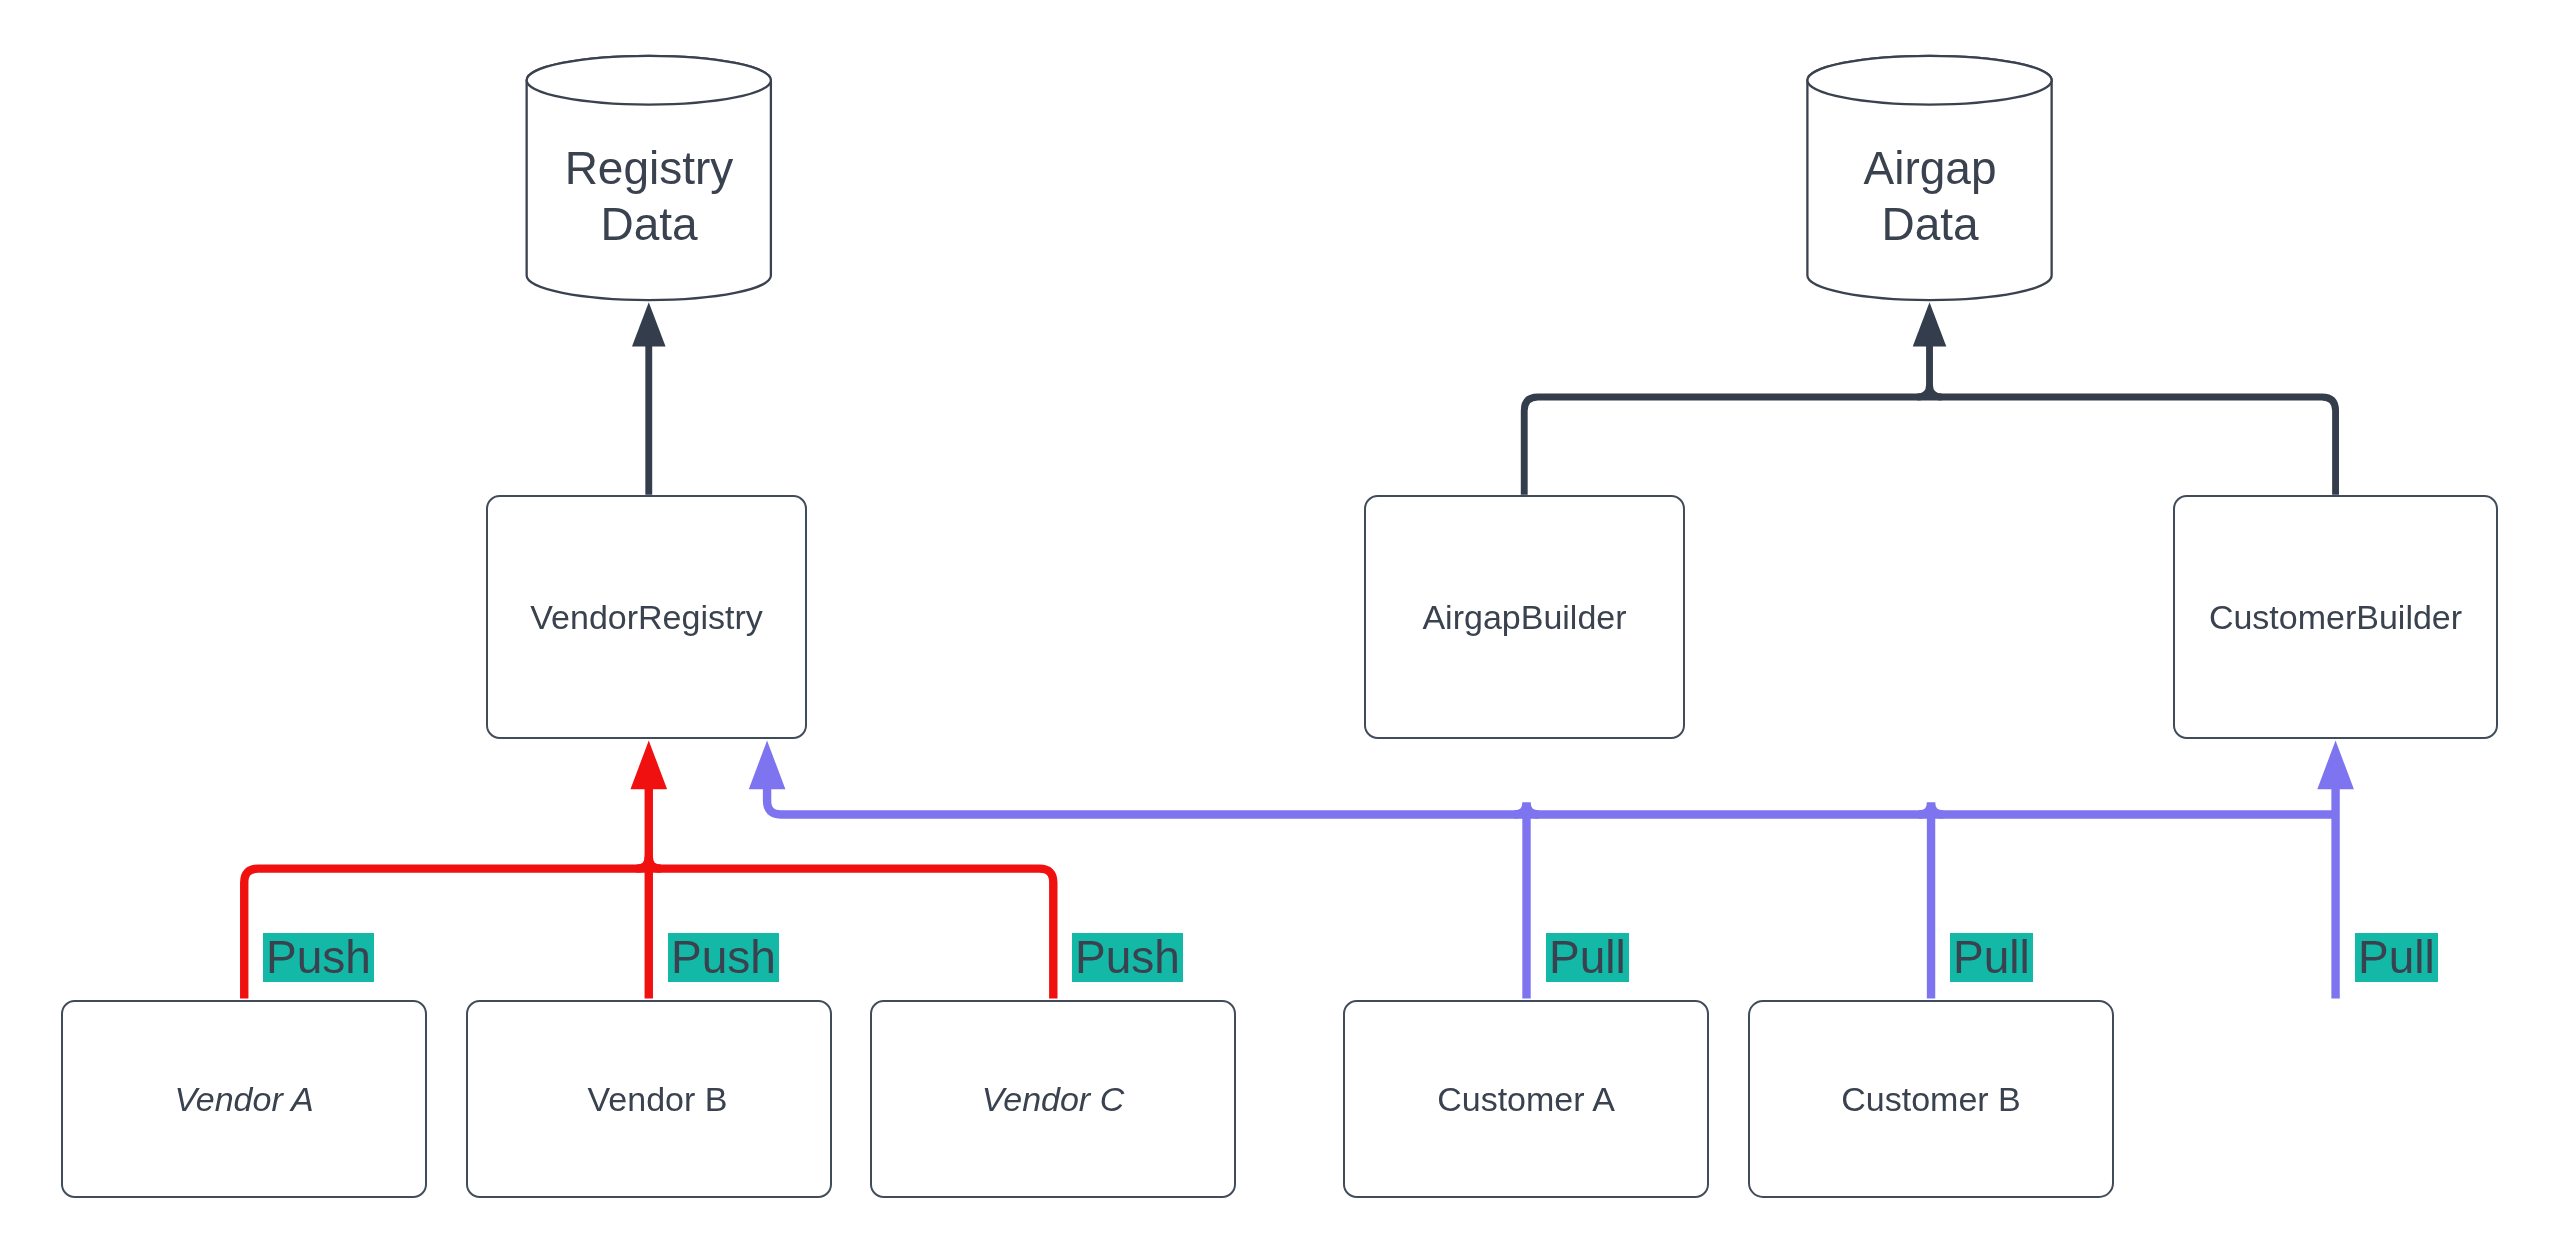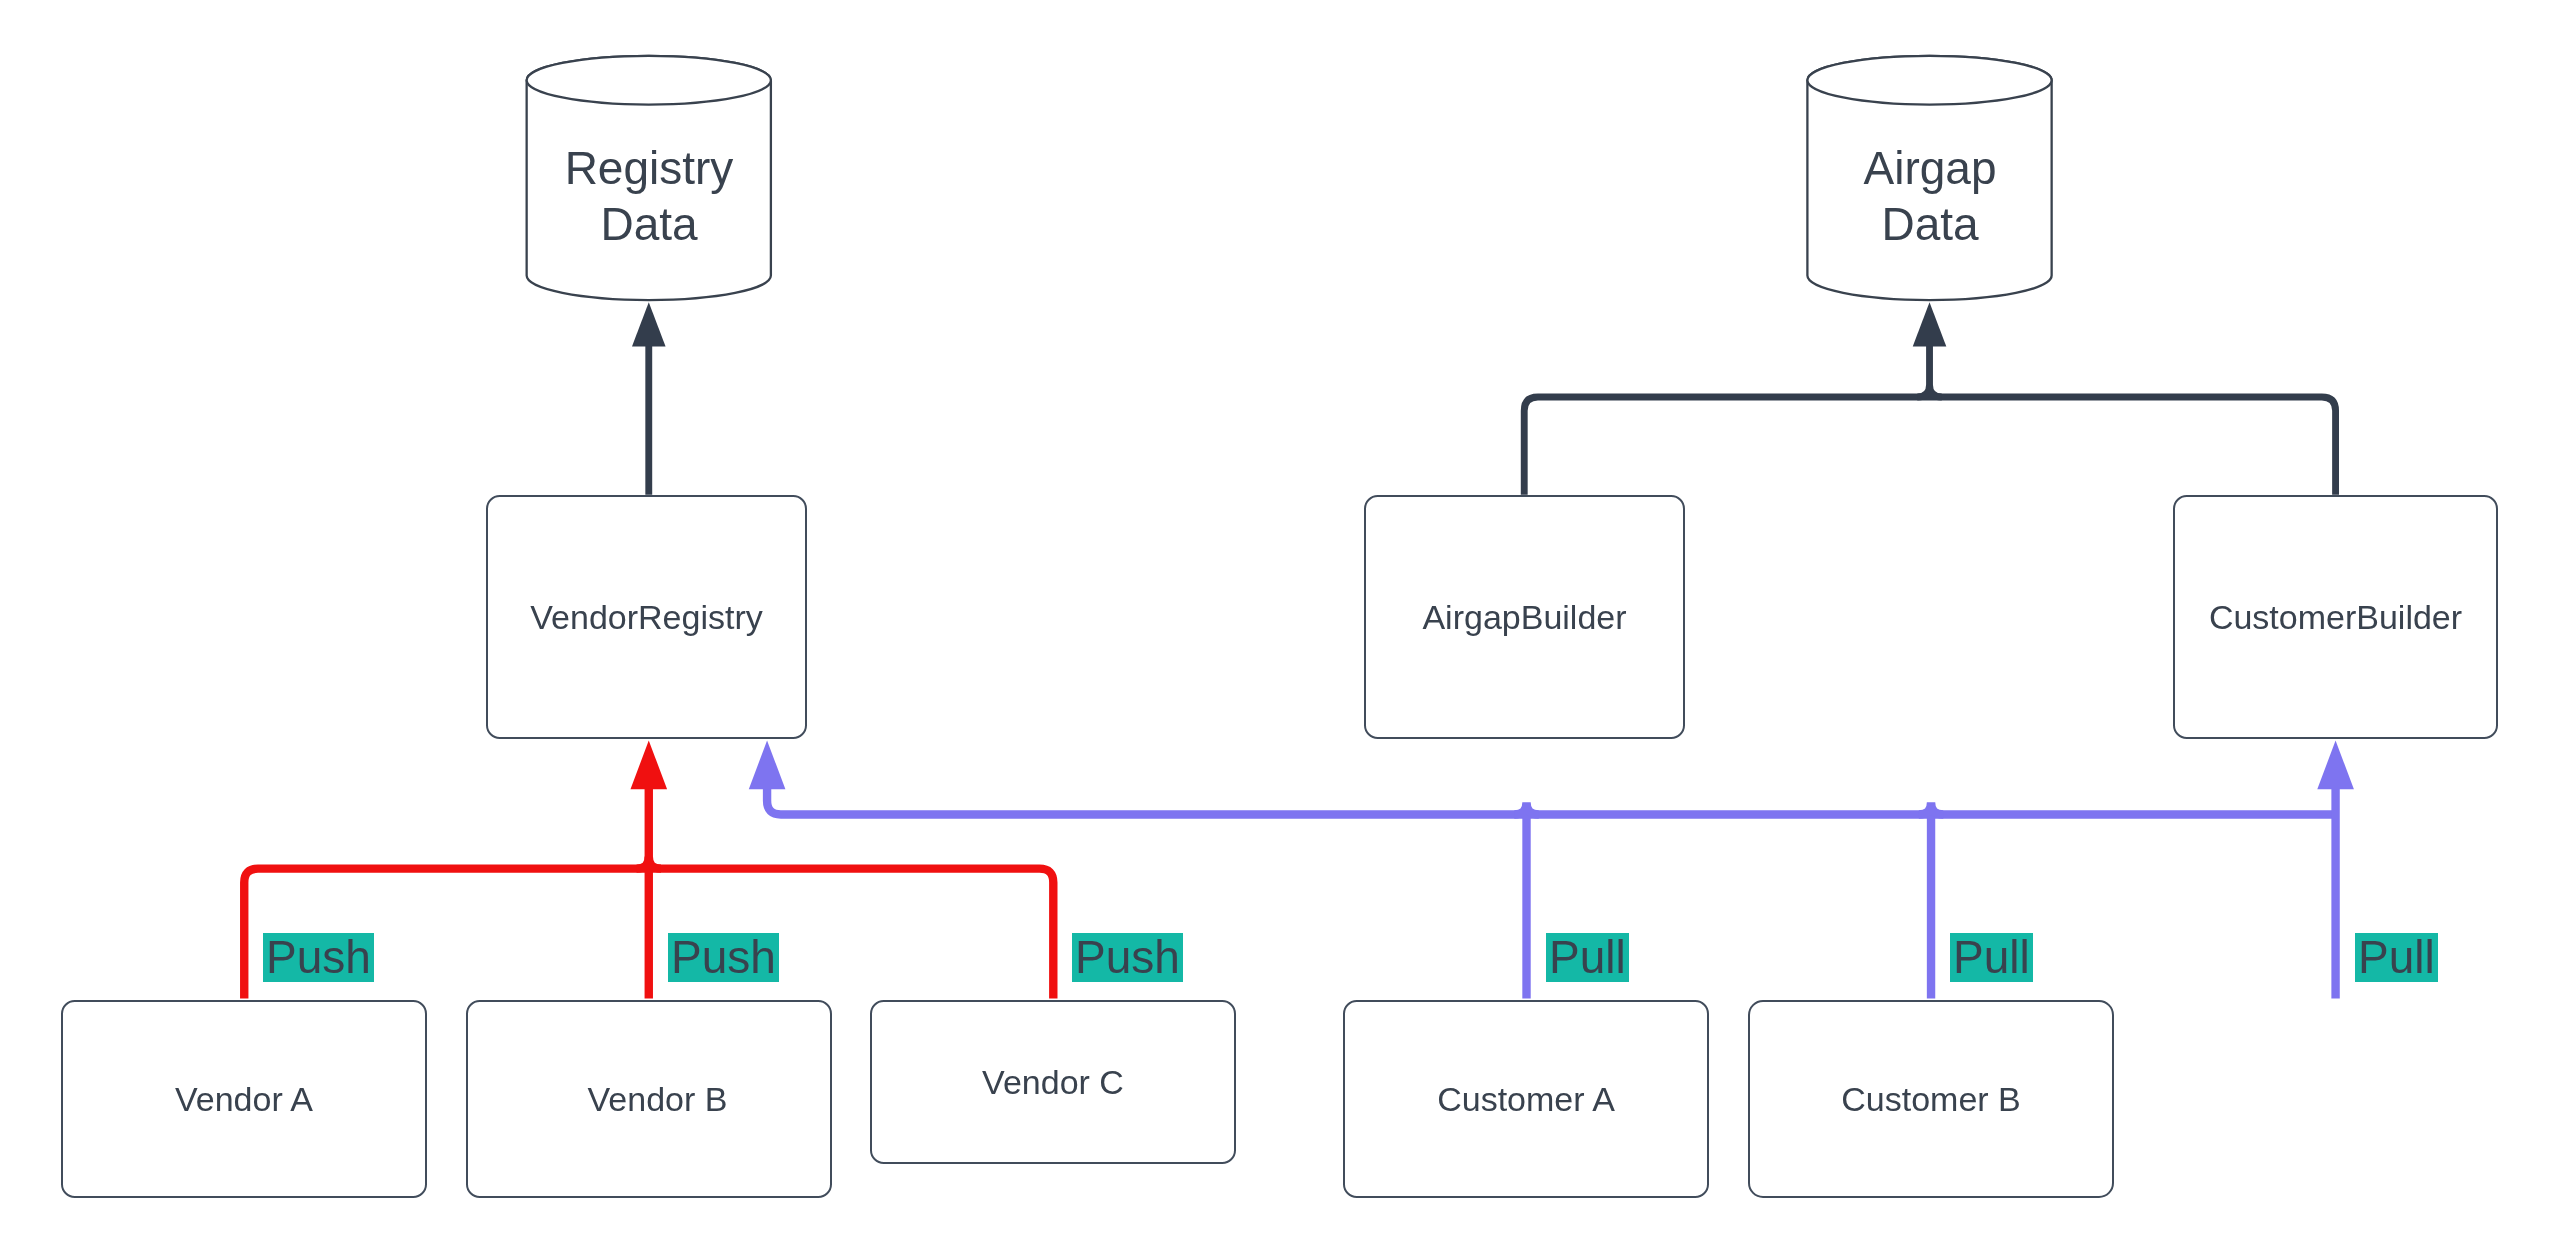--- a/index.html
+++ b/index.html
@@ -115,27 +115,27 @@
   </div>
   <div class="node" style="left:1364px;top:495px;width:321px;height:244px;">
     <div>Airgap</div>
     <div>Builder</div>
   </div>
   <div class="node" style="left:2173px;top:495px;width:325px;height:244px;">
     <div>Customer</div>
     <div>Builder</div>
   </div>
 
-  <div class="node" style="left:61px;top:1000px;width:366px;height:198px;">
+  <div class="node" style="left:61px;top:1000px;width:366px;height:198px;font-style:italic;">
     <div>Vendor A</div>
   </div>
   <div class="node" style="left:466px;top:1000px;width:366px;height:198px;padding-left:17px;">
     <div>Vendor B</div>
   </div>
-  <div class="node" style="left:870px;top:1000px;width:366px;height:164px;">
+  <div class="node" style="left:870px;top:1000px;width:366px;height:198px;font-style:italic;">
     <div>Vendor C</div>
   </div>
   <div class="node" style="left:1343px;top:1000px;width:366px;height:198px;">
     <div>Customer A</div>
   </div>
   <div class="node" style="left:1748px;top:1000px;width:366px;height:198px;border-radius:15px;">
     <div>Customer B</div>
   </div>
 
   <div class="edge-label" style="left:263px;top:933px;">Push</div>

